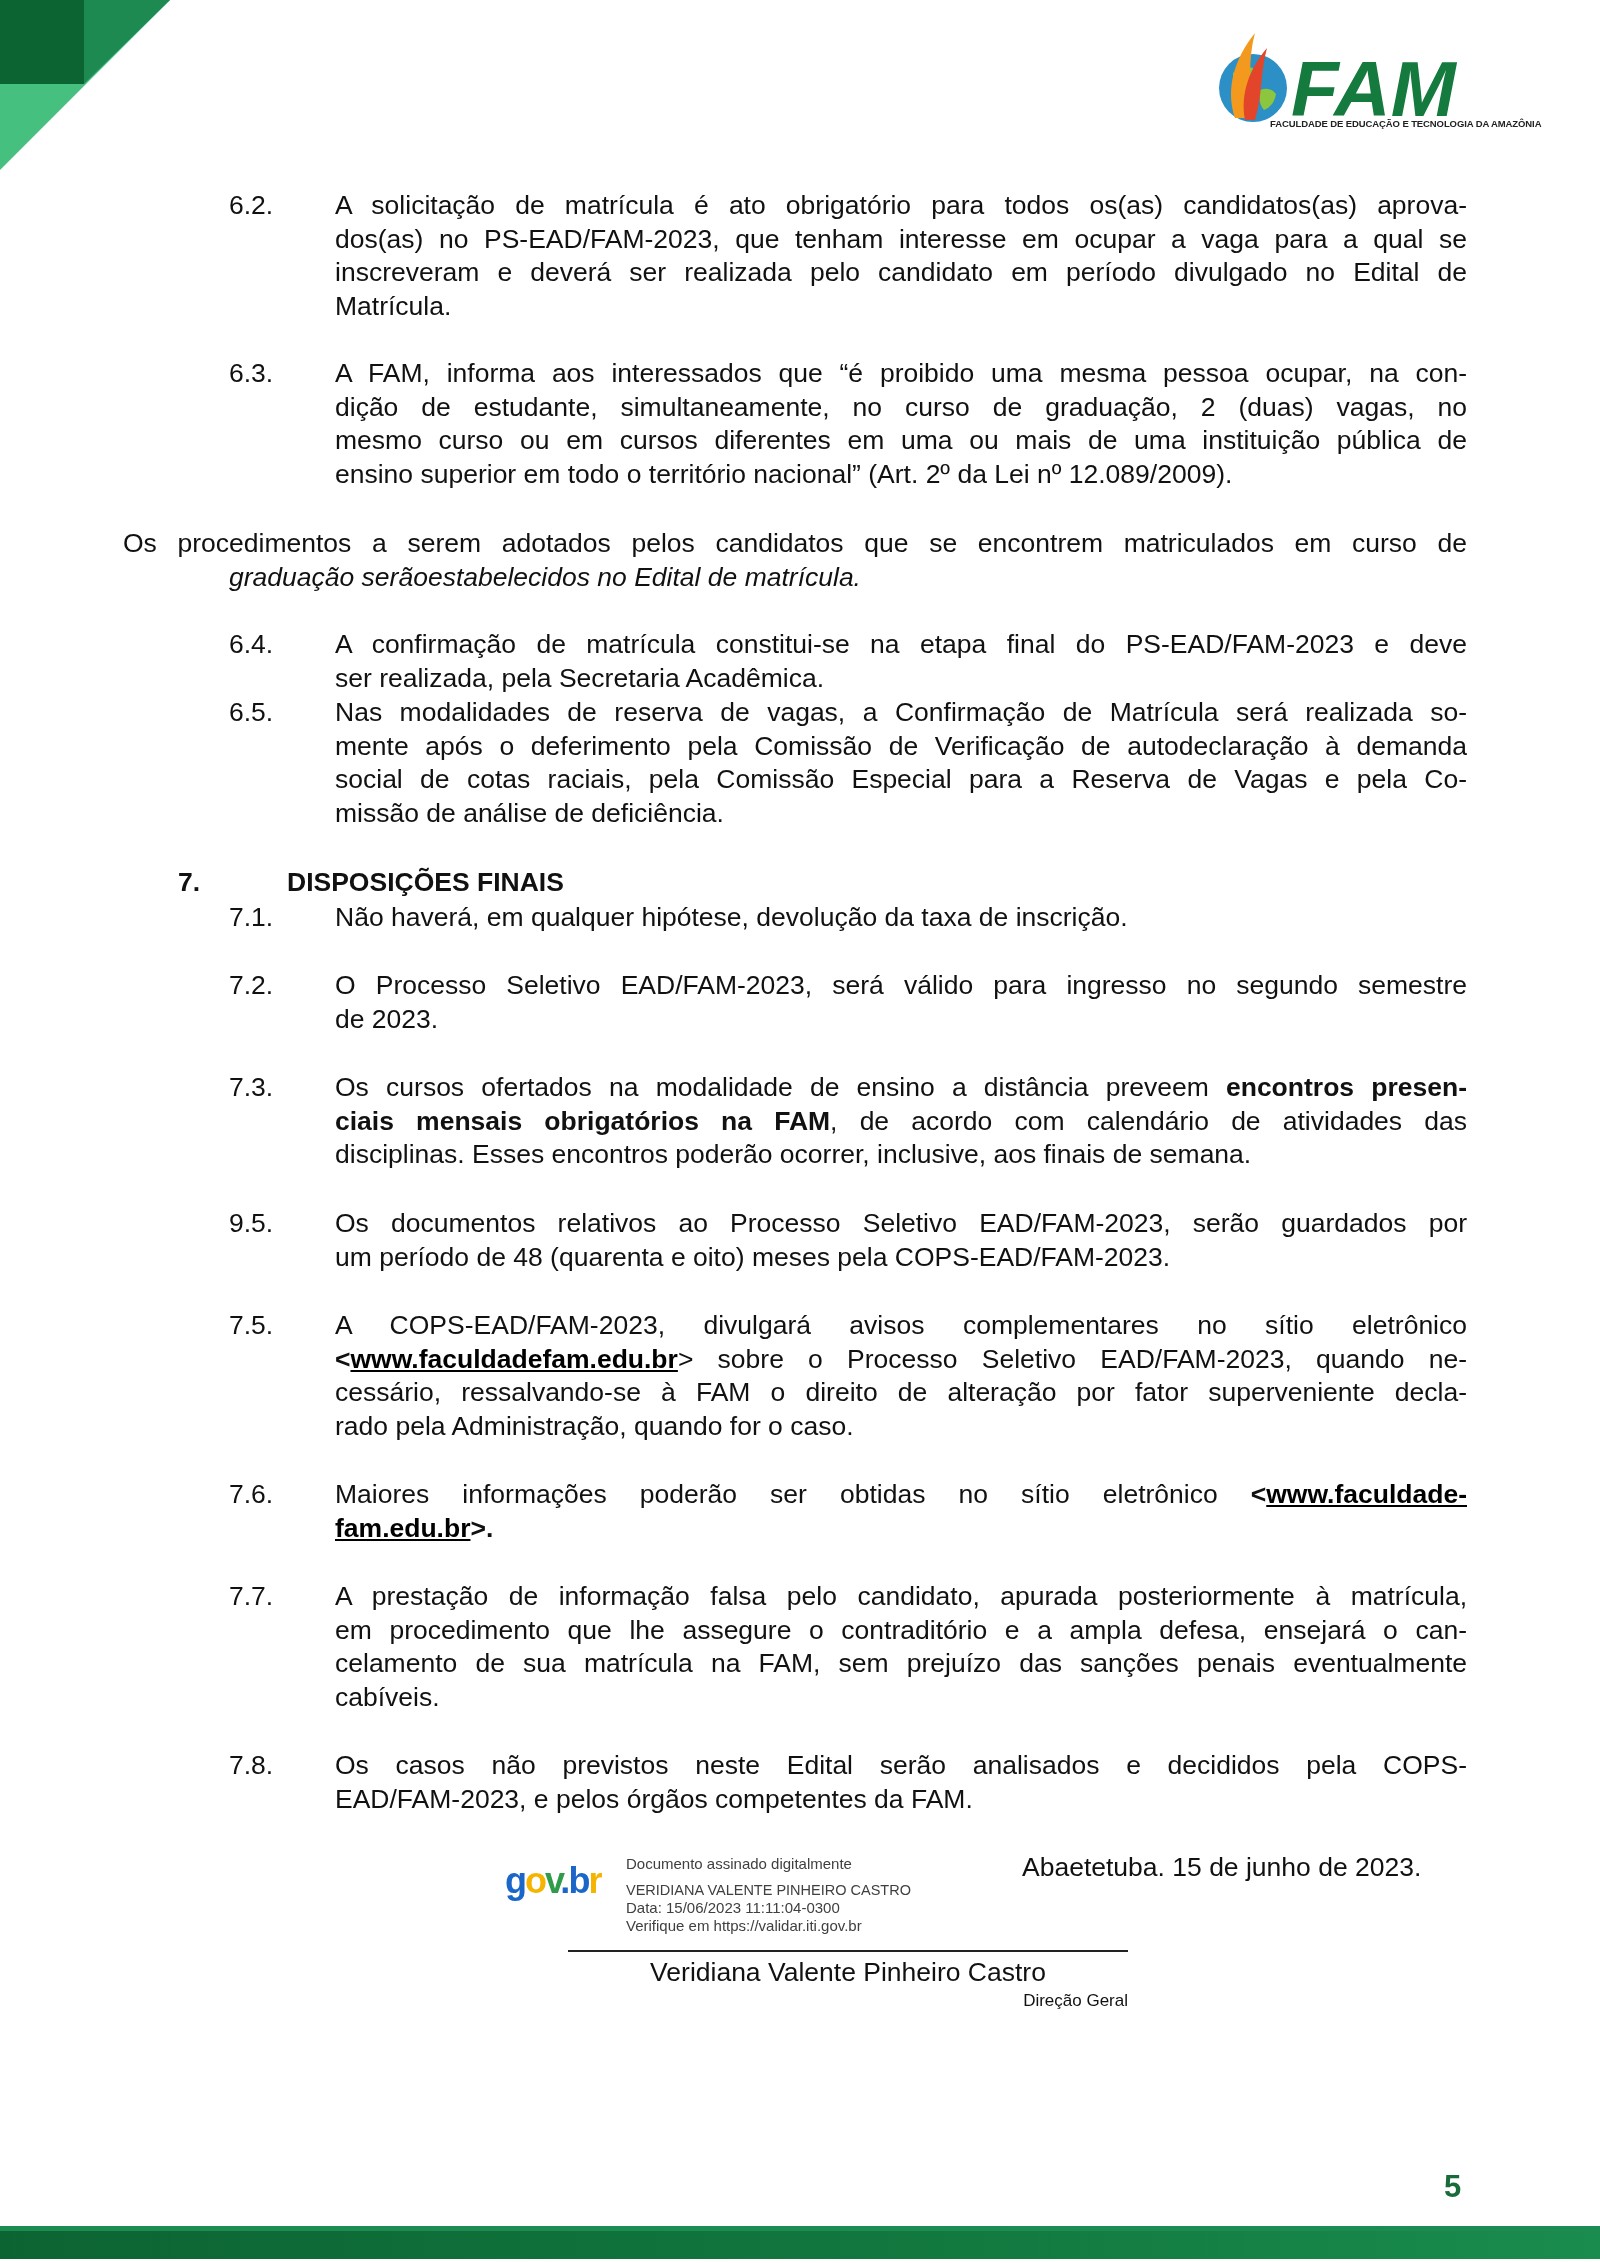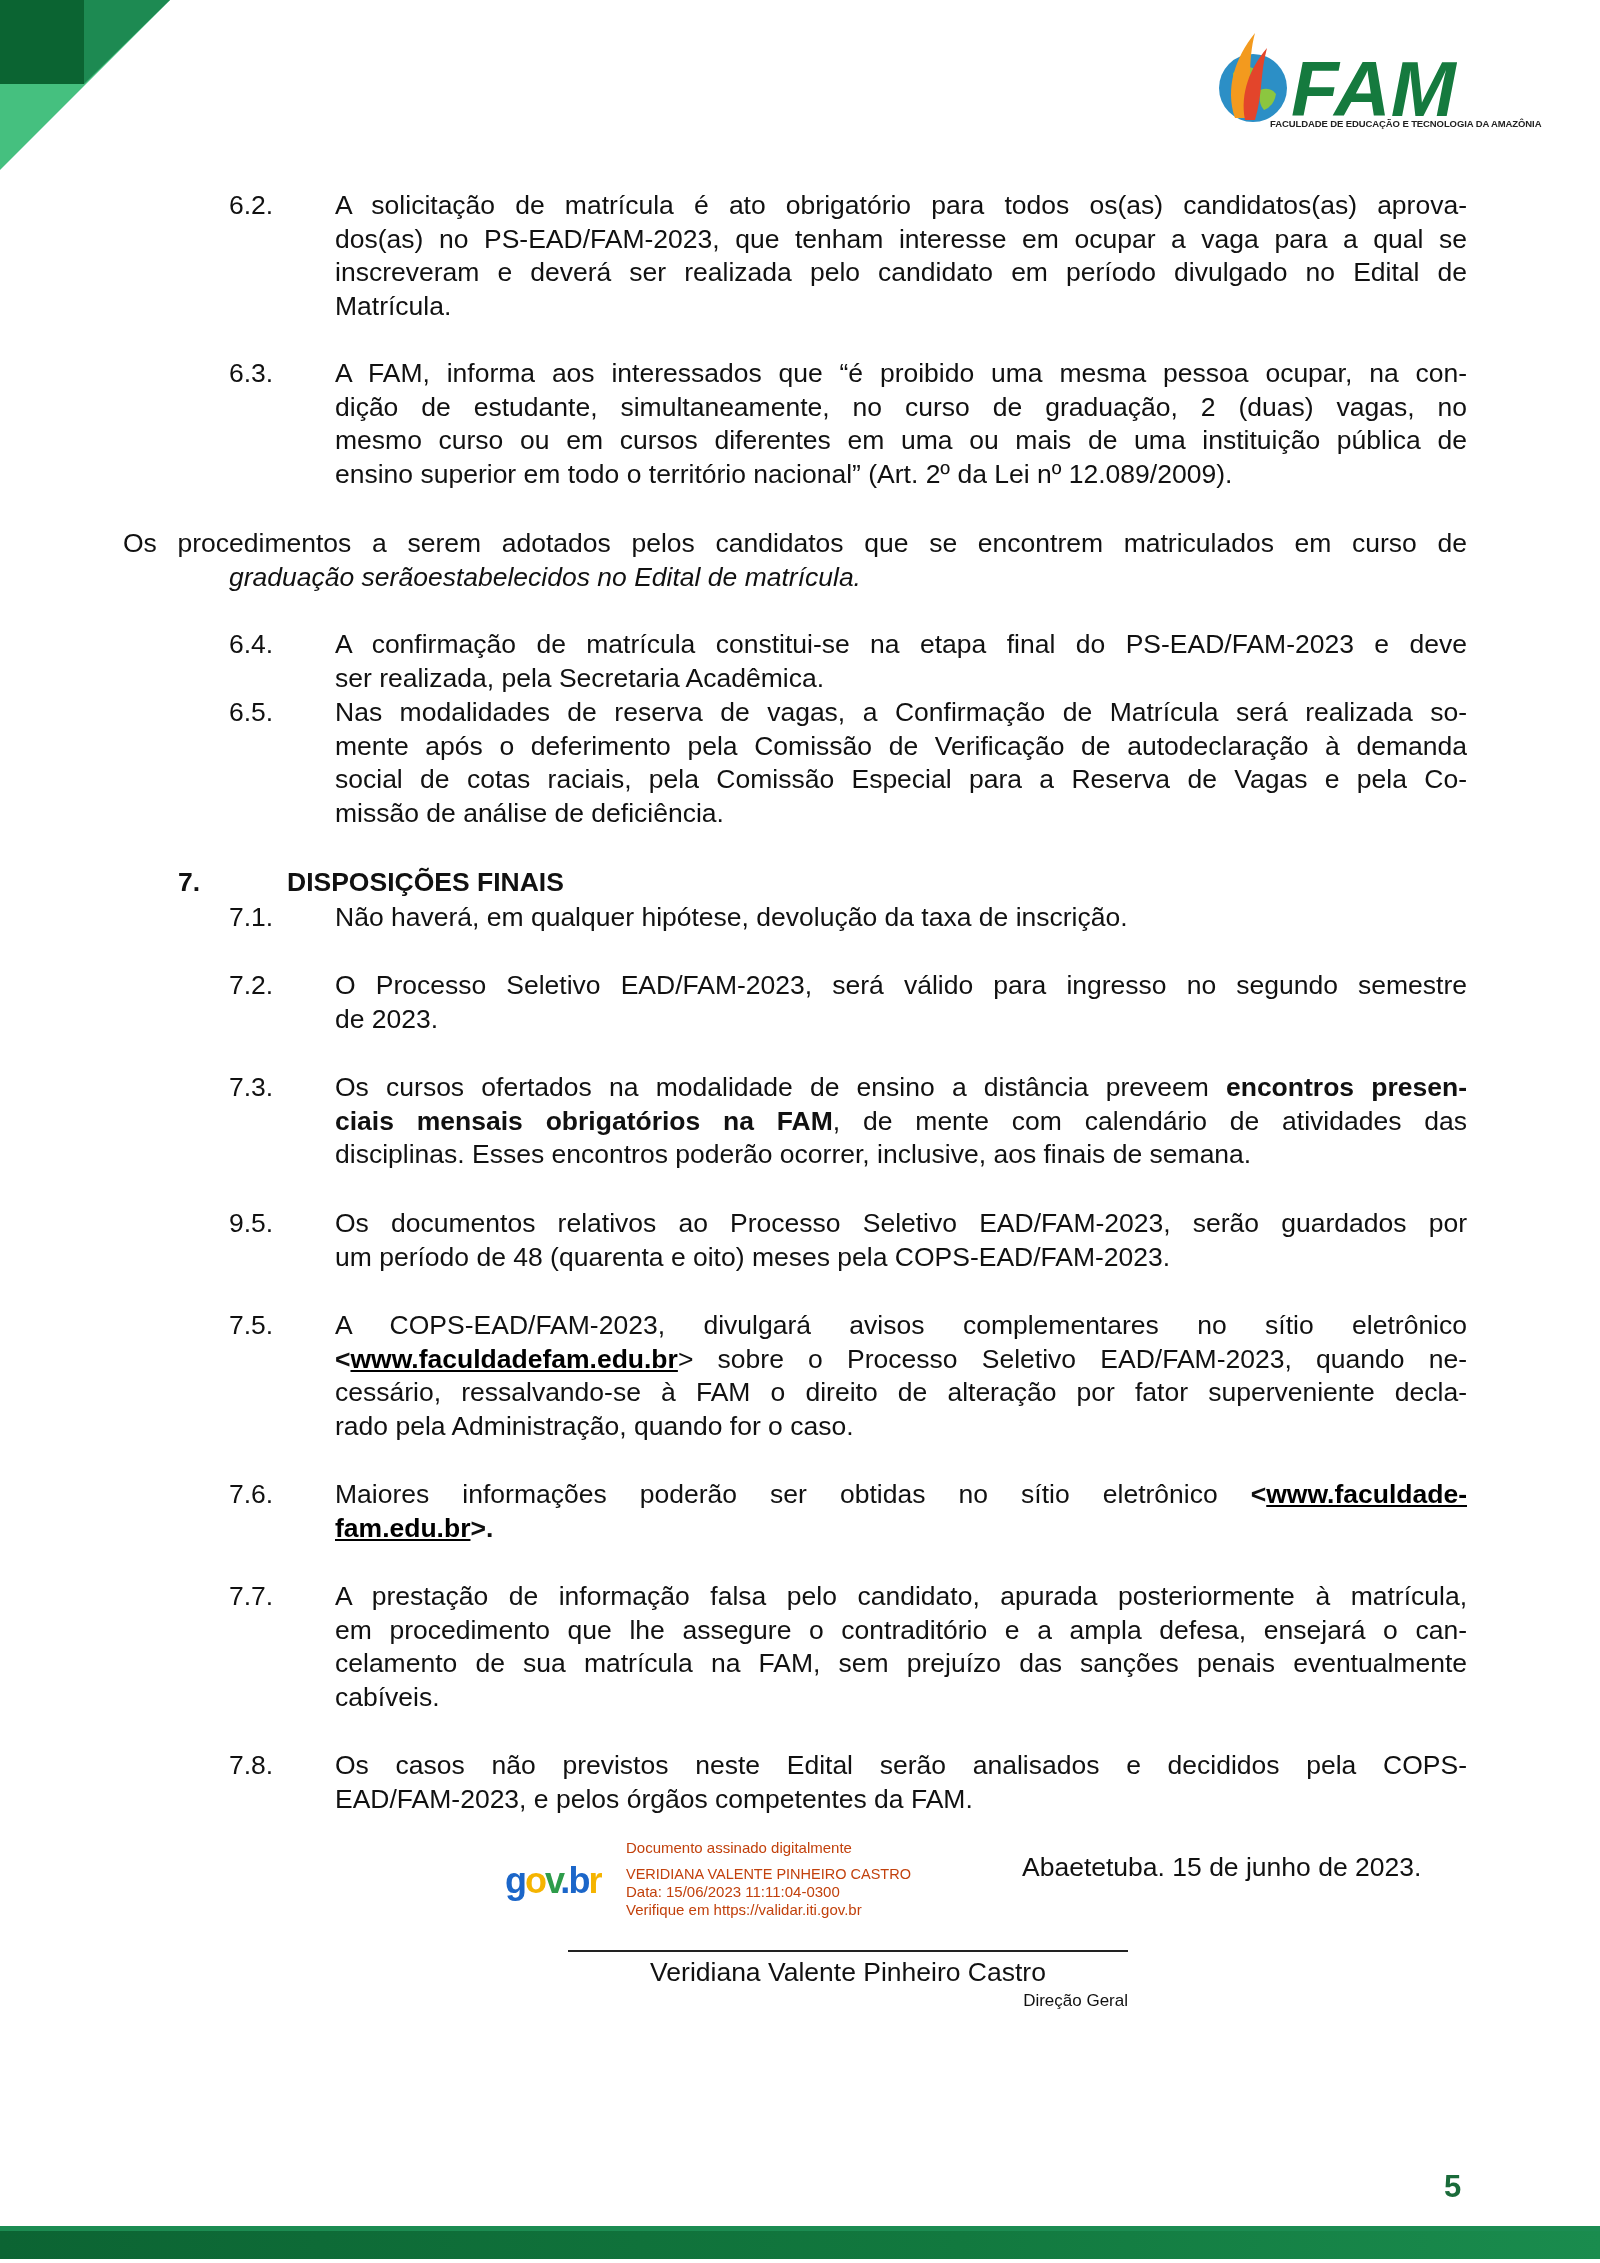--- a/index.html
+++ b/index.html
@@ -102,21 +102,21 @@
   <div class="txt">
     <span class="line">O Processo Seletivo EAD/FAM-2023, será válido para ingresso no segundo semestre</span>
     <span class="line last">de 2023.</span>
   </div>
 </div>
 
 <div class="para" style="top:1071px;">
   <span class="num">7.3.</span>
   <div class="txt">
     <span class="line"><span>Os cursos ofertados na modalidade de ensino a distância preveem </span><span class="b">encontros presen-</span></span>
-    <span class="line"><span class="b">ciais mensais obrigatórios na FAM</span><span>, de mente com calendário de atividades das</span></span>
+    <span class="line"><span class="b">ciais mensais obrigatórios na FAM</span><span>, de acordo com calendário de atividades das</span></span>
     <span class="line last">disciplinas. Esses encontros poderão ocorrer, inclusive, aos finais de semana.</span>
   </div>
 </div>
 
 <div class="para" style="top:1207px;">
   <span class="num">9.5.</span>
   <div class="txt">
     <span class="line">Os documentos relativos ao Processo Seletivo EAD/FAM-2023, serão guardados por</span>
     <span class="line last">um período de 48 (quarenta e oito) meses pela COPS-EAD/FAM-2023.</span>
   </div>
@@ -155,21 +155,21 @@
   <div class="txt">
     <span class="line">Os casos não previstos neste Edital serão analisados e decididos pela COPS-</span>
     <span class="line last">EAD/FAM-2023, e pelos órgãos competentes da FAM.</span>
   </div>
 </div>
 
 <div style="position:absolute; left:502px; top:1836px; width:440px; height:90px;">
   <div style="position:absolute; left:3px; top:22px; font-size:36px; font-weight:bold; letter-spacing:-2px; line-height:46px;">
     <span style="color:#1b66c9">g</span><span style="color:#f5b400">o</span><span style="color:#2e9c4a">v</span><span style="color:#1b66c9">.</span><span style="color:#1b66c9">b</span><span style="color:#f5b400">r</span>
   </div>
-  <div style="position:absolute; left:124px; top:3px; font-size:15px; color:#c2410c; line-height:18px; white-space:nowrap;">
+  <div style="position:absolute; left:124px; top:19px; font-size:15px; color:#404040; line-height:18px; white-space:nowrap;">
     <div>Documento assinado digitalmente</div>
     <div style="margin-top:8px; font-size:14.5px;">VERIDIANA VALENTE PINHEIRO CASTRO</div>
     <div>Data: 15/06/2023 11:11:04-0300</div>
     <div>Verifique em https://validar.iti.gov.br</div>
   </div>
 </div>
 
 <div style="position:absolute; left:1022px; top:1852px; font-size:26.5px; white-space:nowrap;">Abaetetuba. 15 de junho de 2023.</div>
 
 <div class="sig-line"></div>

